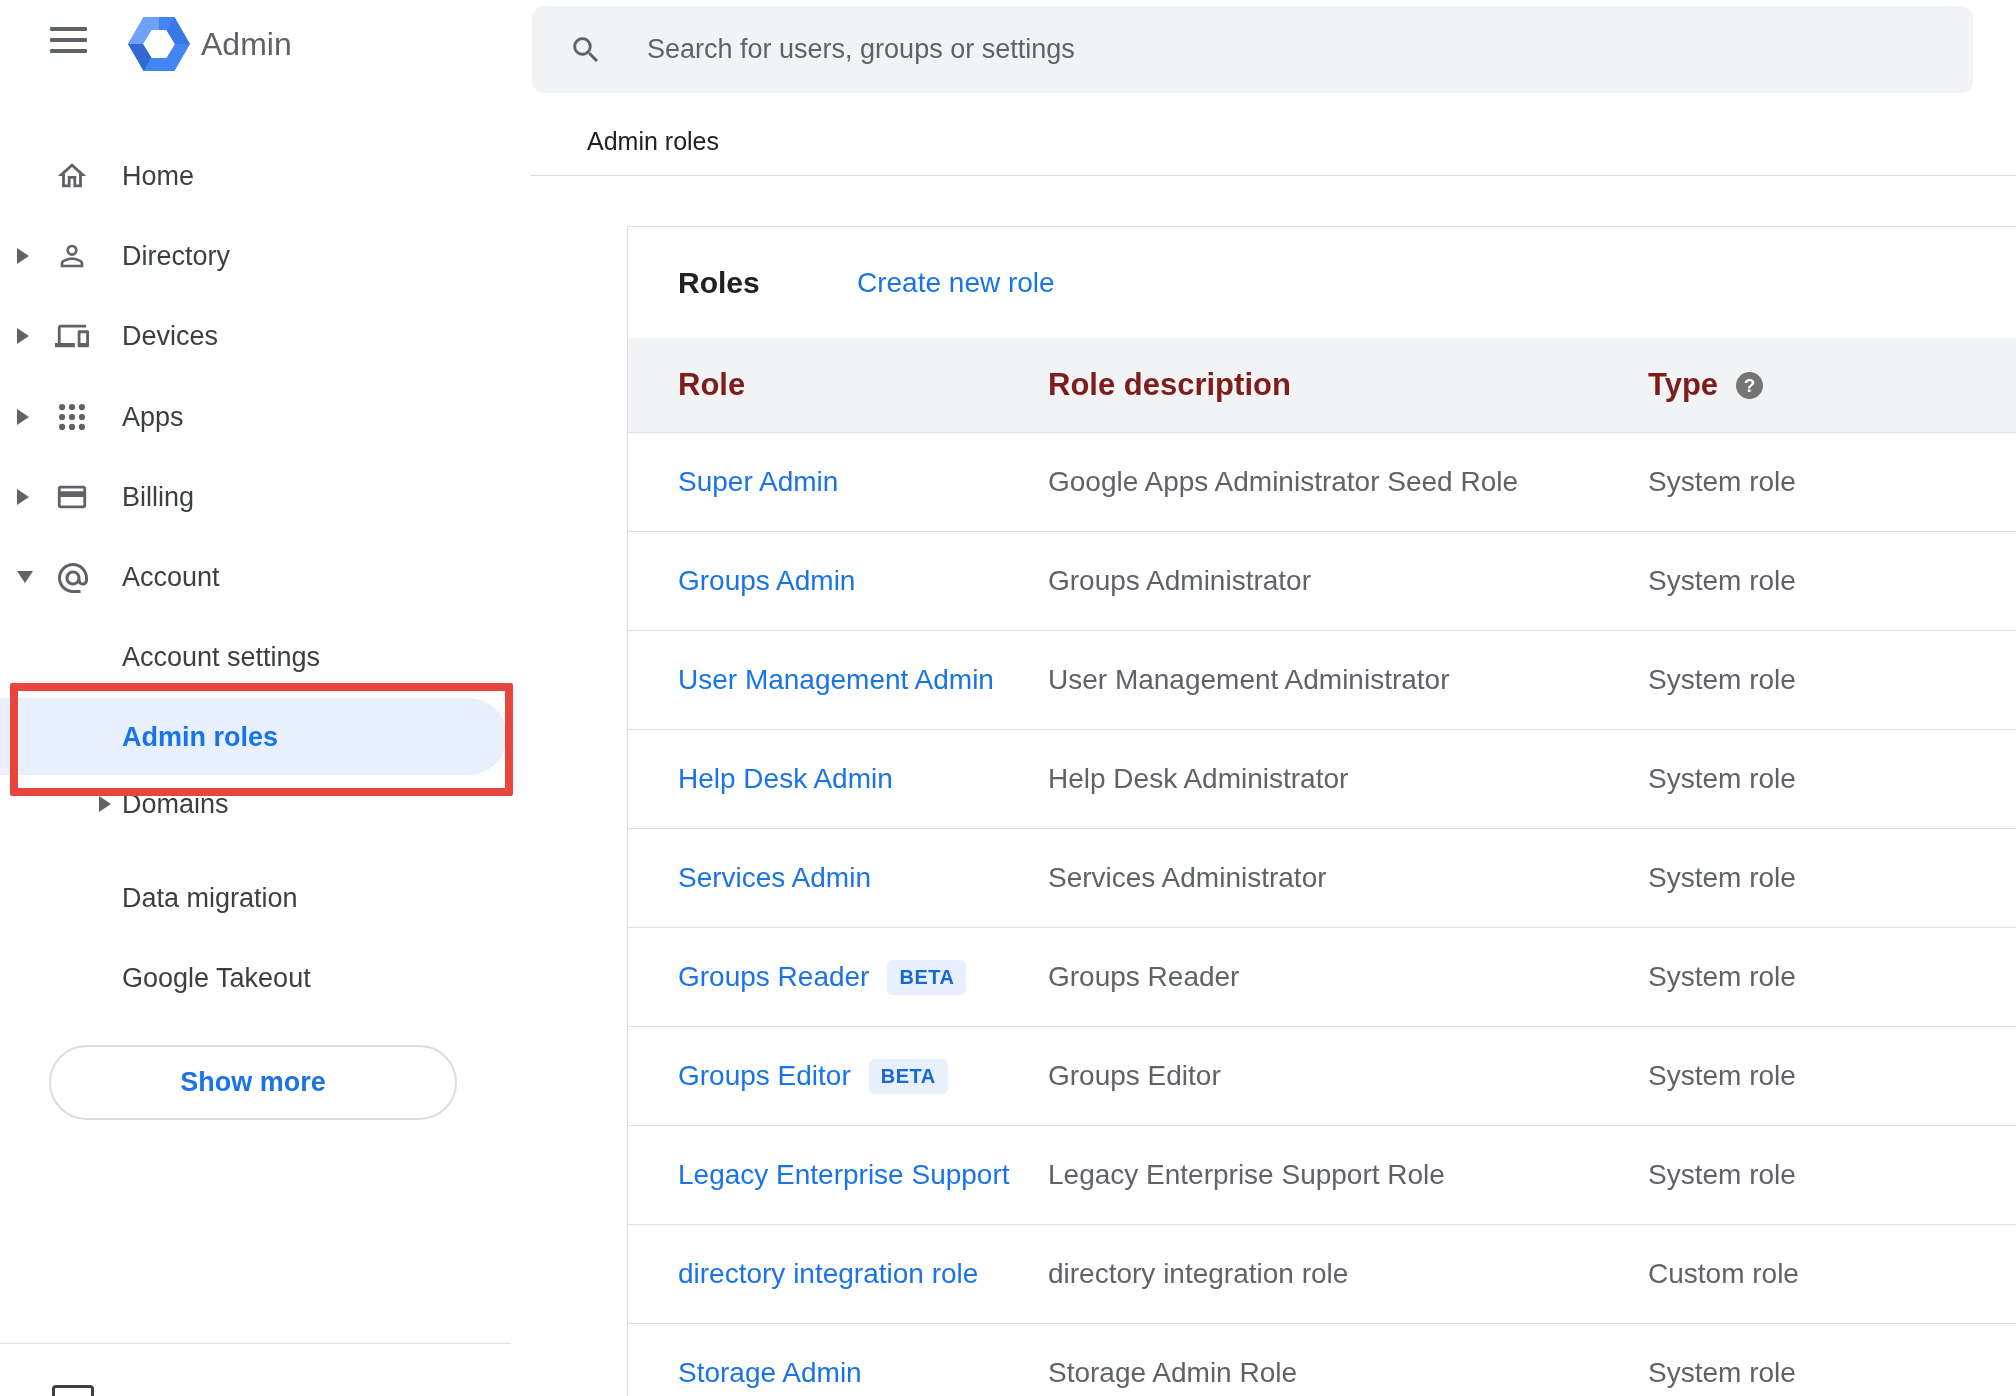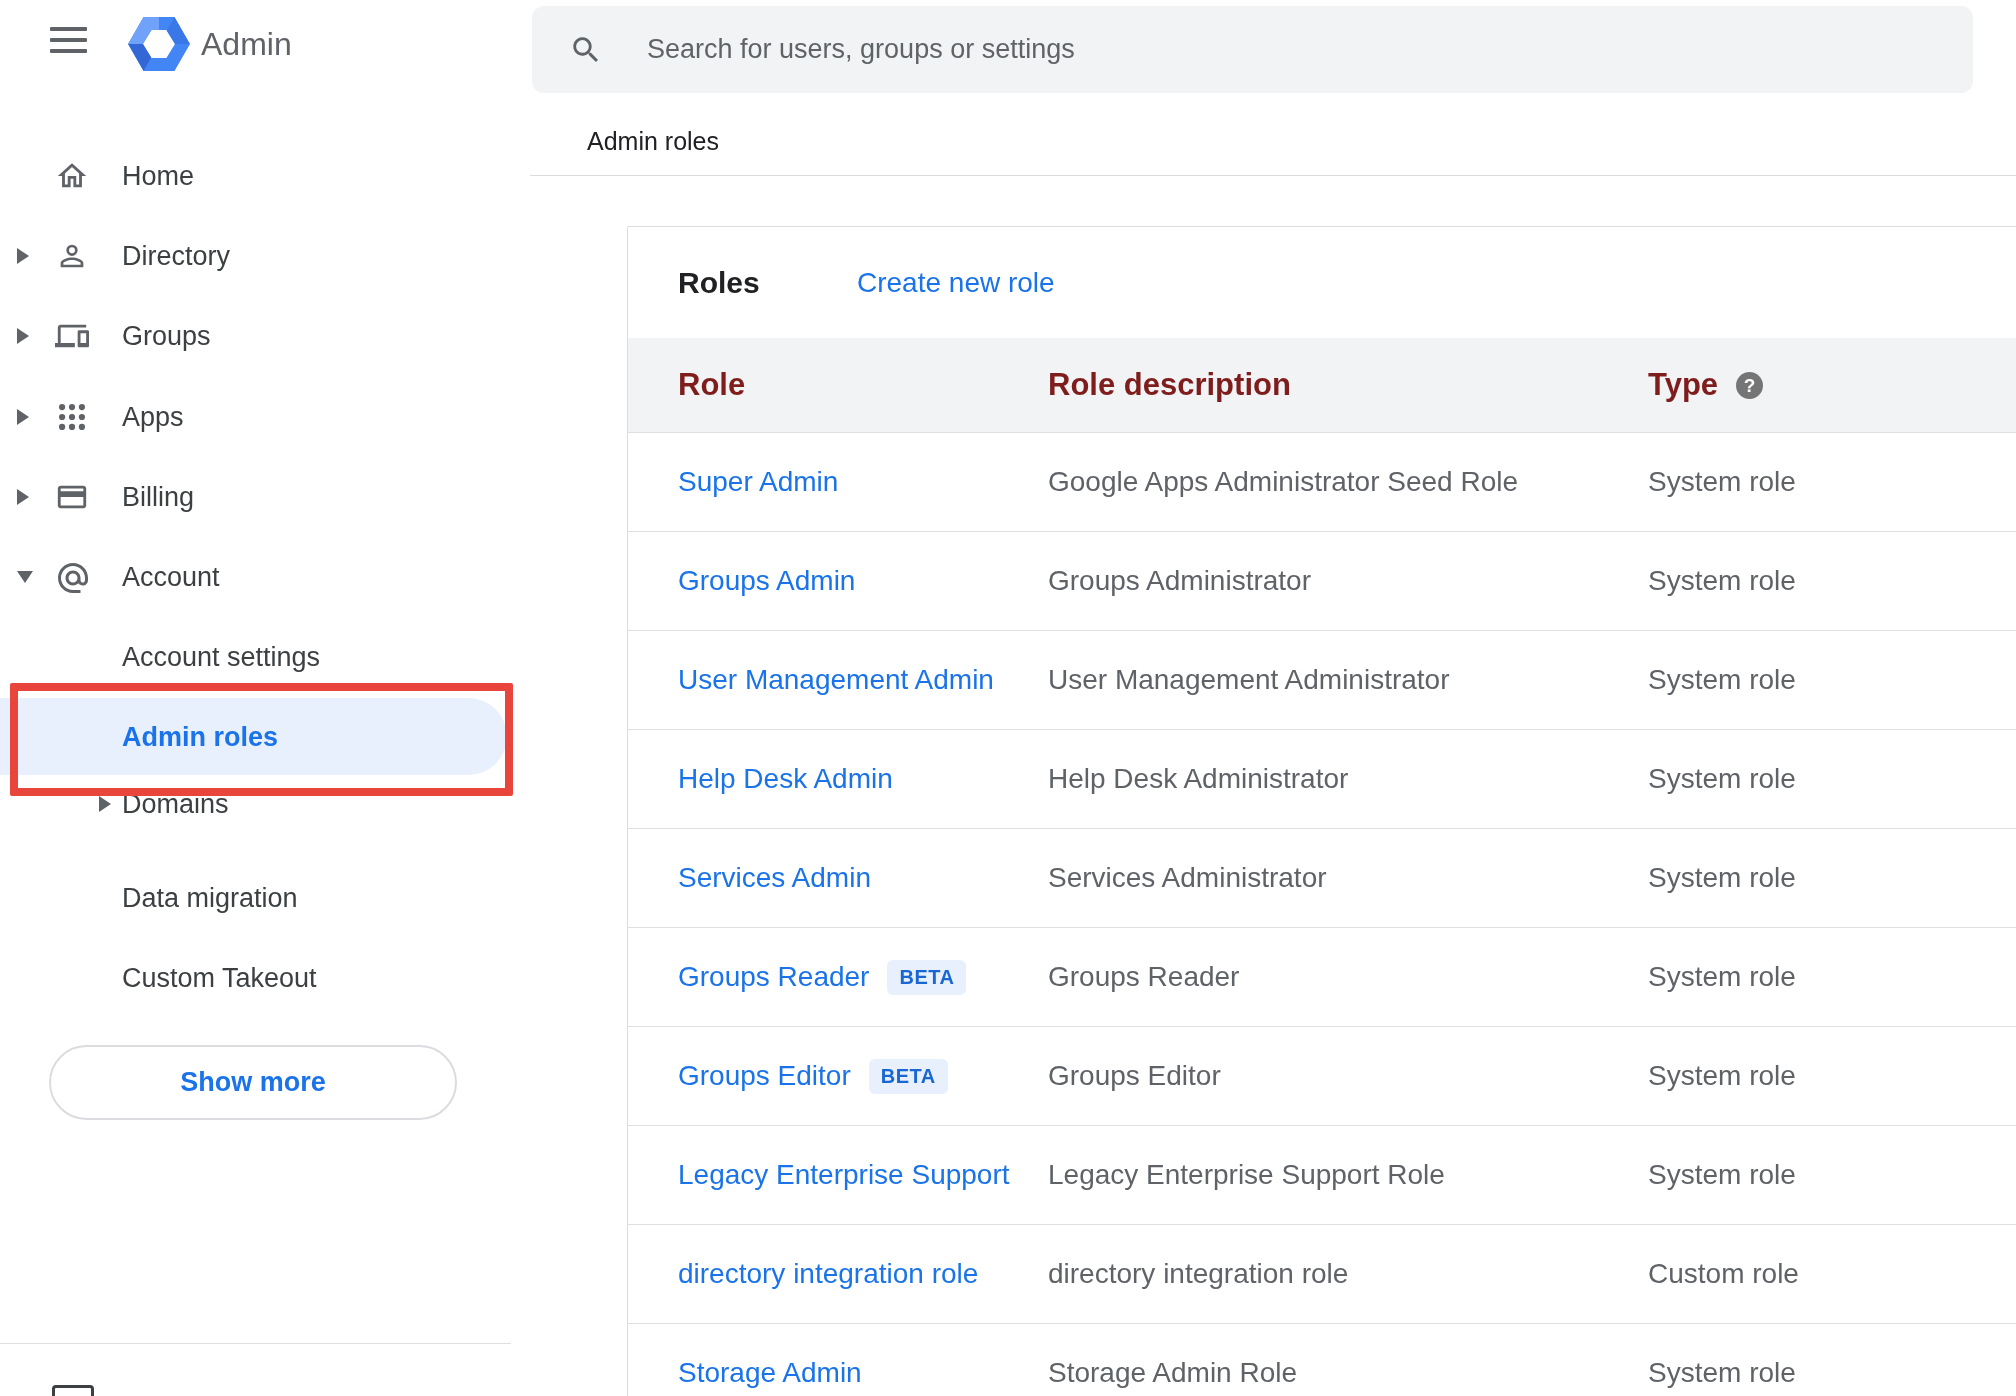--- a/index.html
+++ b/index.html
@@ -133,21 +133,21 @@
 </span>
     <span class="nav-label">Directory</span>
   </div>
       <div class="nav-row" style="top: 296px;">
     <span class="arrow right" style="left: 17px;"></span>
     <span class="nav-icon">
   <svg viewBox="0 0 24 24" width="34" height="34" fill="#5f6368">
             <path d="M4 6h18V4H4c-1.1 0-2 .9-2 2v11H0v3h14v-3H4V6zm19 2h-6c-.55 0-1 .45-1 1v10c0 .55.45 1 1 1h6c.55 0 1-.45 1-1V9c0-.55-.45-1-1-1zm-1 9h-4v-7h4v7z"></path>
           </svg>
 </span>
-    <span class="nav-label">Groups</span>
+    <span class="nav-label">Devices</span>
   </div>
       <div class="nav-row" style="top: 377px;">
     <span class="arrow right" style="left: 17px;"></span>
     <span class="nav-icon">
   <svg viewBox="0 0 24 24" width="34" height="34" fill="#5f6368">
     <circle cx="5" cy="5" r="2.2"></circle>
             <circle cx="12" cy="5" r="2.2"></circle>
             <circle cx="19" cy="5" r="2.2"></circle>
     <circle cx="5" cy="12" r="2.2"></circle>
             <circle cx="12" cy="12" r="2.2"></circle>
@@ -189,21 +189,21 @@
     <span class="arrow right" style="left: 99px;"></span>
 
     <span class="nav-label">Domains</span>
   </div>
       <div class="nav-row" style="top: 858px;">
 
     <span class="nav-label">Data migration</span>
   </div>
       <div class="nav-row" style="top: 938px;">
 
-    <span class="nav-label">Custom Takeout</span>
+    <span class="nav-label">Google Takeout</span>
   </div>
     </nav>
   <div class="annotation-box"></div>
   <button class="show-more">Show more</button>
   <div class="sidebar-footer-divider"></div>
   <div class="footer-partial-icon"></div>
 </aside>
 
 <main class="content">
   <div class="searchbar">

